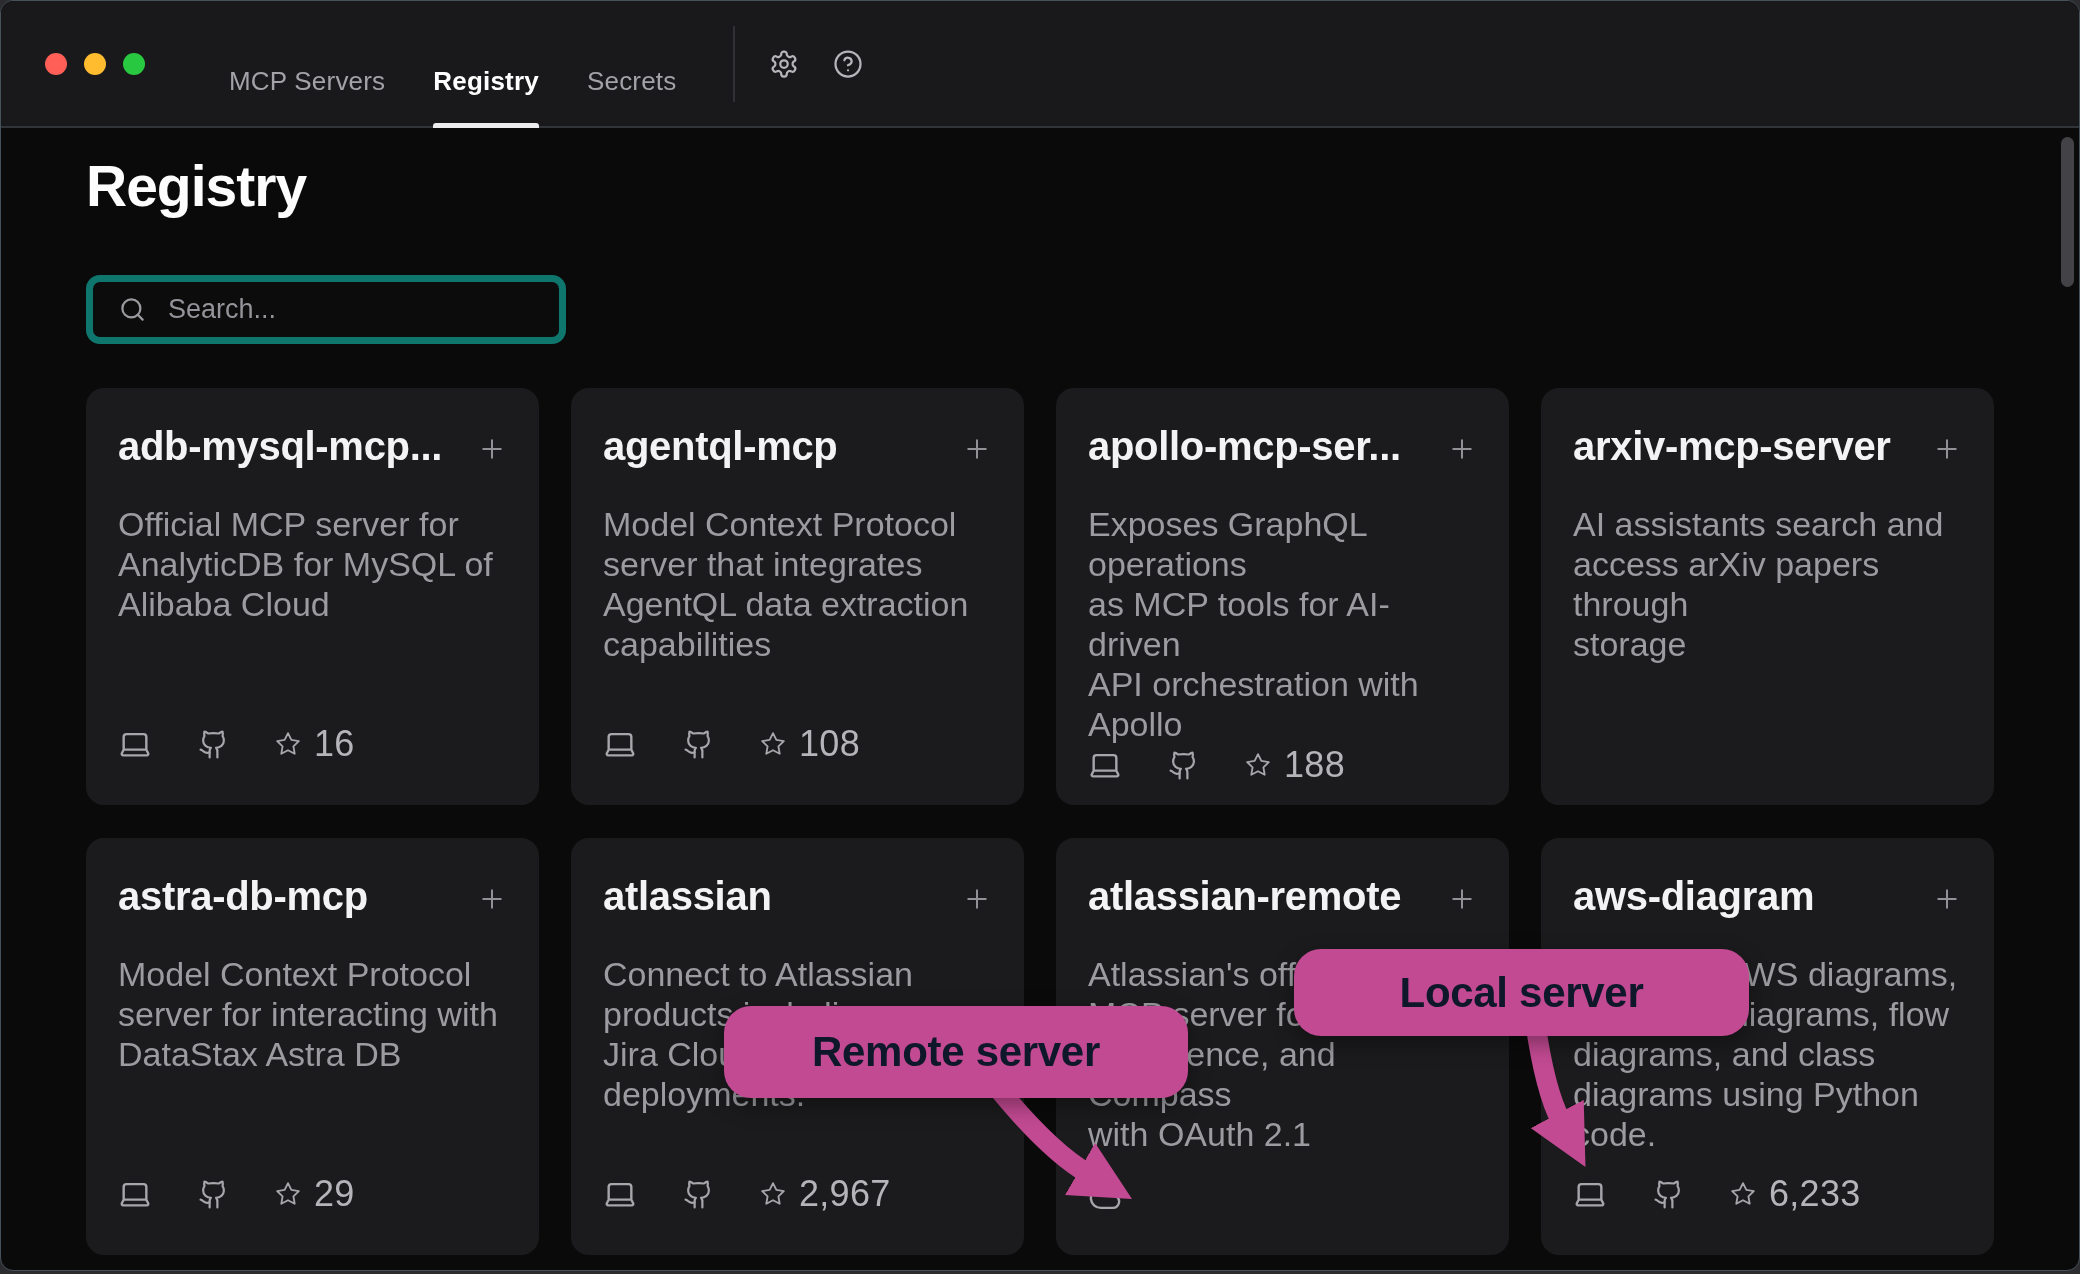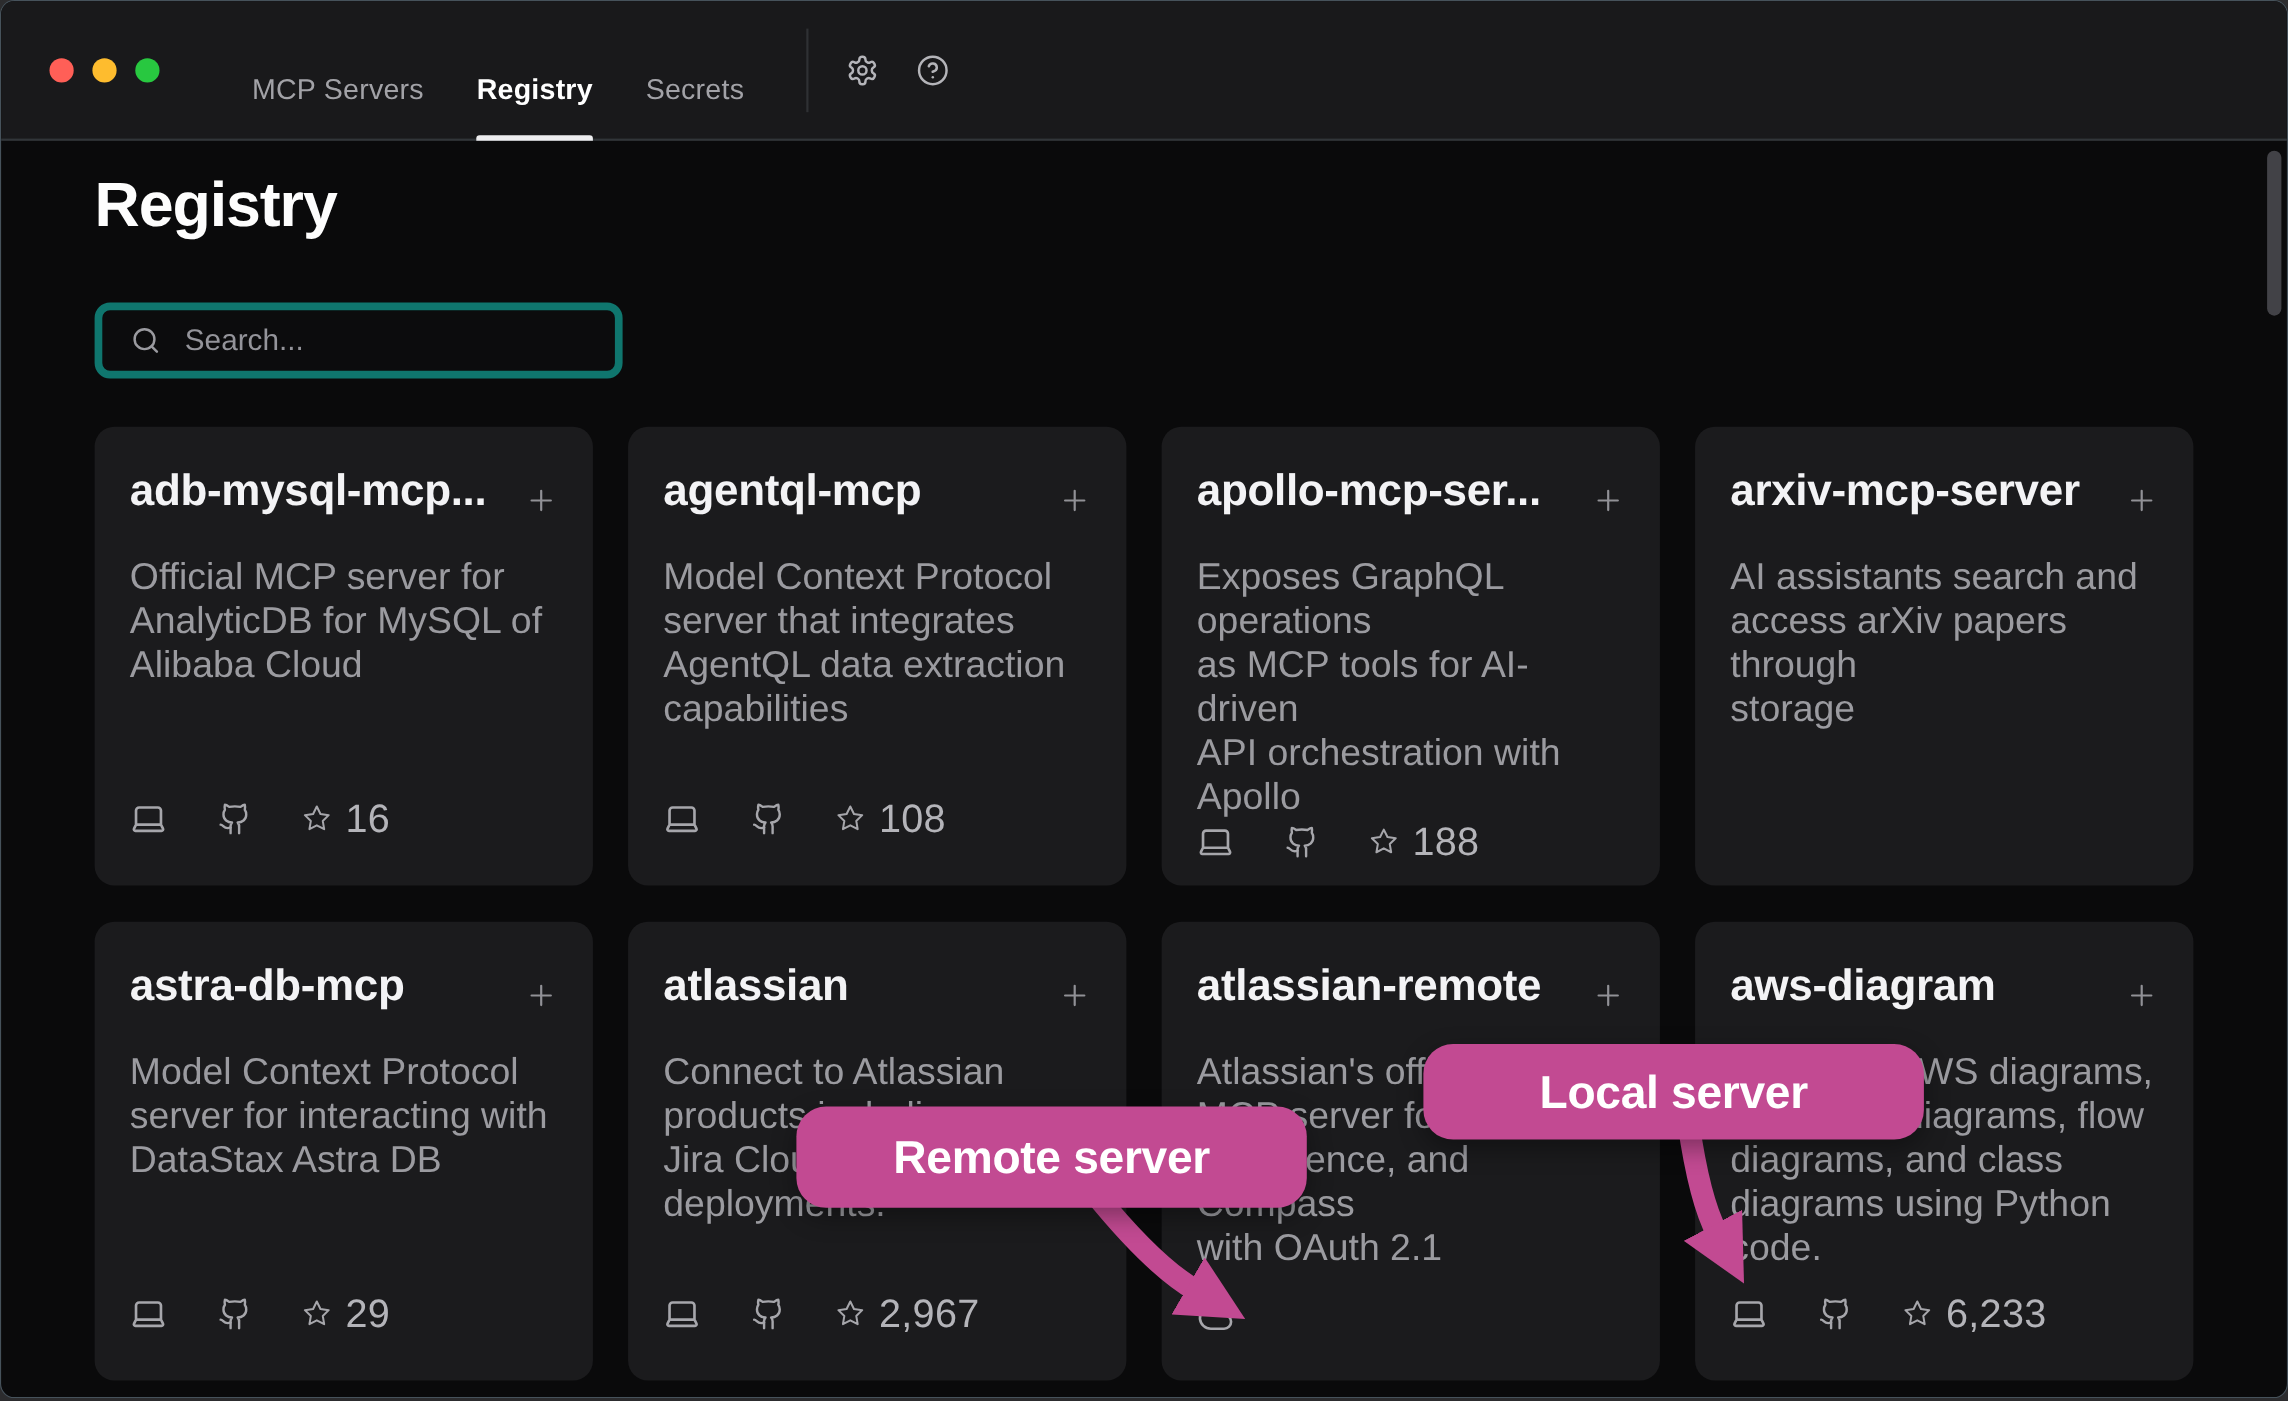--- a/index.html
+++ b/index.html
@@ -63,21 +63,21 @@
     margin-top:44px;
     display:grid; grid-template-columns:repeat(4,453px);
     gap:33px 32px;
   }
   .card {
     width:453px; height:417px;
     background:#1b1b1d; border-radius:18px;
     padding:34px 32px 40px 32px;
     display:flex; flex-direction:column;
   }
-  .card-head { display:flex; align-items:flex-end; justify-content:space-between; }
+  .card-head { display:flex; align-items:center; justify-content:space-between; }
   .card-title {
     font-size:40px; font-weight:700; color:#f3f3f5;
     white-space:nowrap; letter-spacing:-.3px; line-height:1.2;
   }
   .add-btn {
     background:none; border:none; cursor:pointer; color:#919196;
     padding:0; margin-top:6px; margin-left:8px; flex:none;
   }
   .add-btn svg { width:30px; height:30px; }
   .card-desc { margin-top:34px; }
@@ -89,21 +89,21 @@
   .f-icon + .f-icon, .stars { margin-left:46px; }
   .stars { display:flex; align-items:center; gap:13px; }
   .stars svg { width:26px; height:26px; }
   .star-count { font-size:36px; color:#b4b4b9; letter-spacing:.3px; }
   
   .arrows { position:absolute; inset:0; width:2080px; height:1271px; z-index:5; pointer-events:none; }
   .bubble {
     position:absolute; z-index:6;
     background:#c24a92; border-radius:27px;
     display:flex; align-items:center; justify-content:center;
-    color:#ffffff; font-size:42px; font-weight:700; letter-spacing:-.3px;
+    color:#0f172a; font-size:42px; font-weight:700; letter-spacing:-.3px;
     box-shadow:0 8px 22px rgba(0,0,0,.35);
   }
   .bubble.remote { left:723px; top:1005px; width:464px; height:92px; }
   .bubble.local  { left:1293px; top:948px; width:455px; height:87px; }
   .scroll-thumb {
     position:absolute; z-index:7; right:5px; top:136px;
     width:13px; height:150px; border-radius:7px; background:#424247;
   }
 </style>
 </head>

